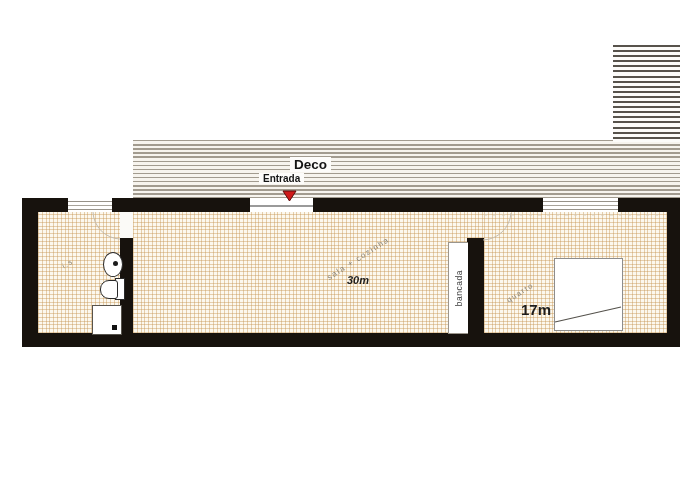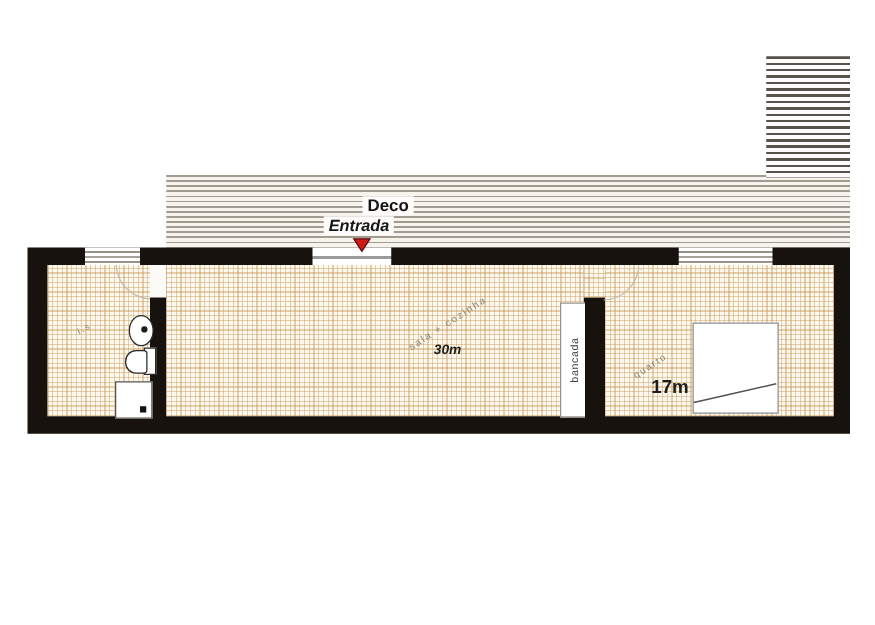--- a/index.html
+++ b/index.html
@@ -55,21 +55,21 @@
   .sink-tap{left:113px;top:241px;width:5px;height:5px;background:#1c1c1c;border-radius:50%;}
   .cistern{left:115px;top:258px;width:8px;height:20px;background:#fff;border:1px solid #2a2a2a;}
   .toilet-bowl{left:100px;top:260px;width:16px;height:17px;background:#fff;border:1px solid #2a2a2a;
     border-radius:9px 3px 3px 9px;}
   .shower{left:92px;top:285px;width:28px;height:28px;background:#ffffff;border:1px solid #57534c;}
   .shower-dot{left:112px;top:305px;width:5px;height:5px;background:#111;}
 
   
   .lbl{color:#141414;}
   .lbl-deck{left:290px;top:137px;font-size:13.5px;font-weight:600;background:#fdfcfa;padding:0 4px;}
-  .lbl-entrance{left:259px;top:153px;font-size:13px;font-weight:600;background:#fdfcfa;padding:0 4px;font-style:italic;}
+  .lbl-entrance{left:259px;top:153px;font-size:10px;font-weight:600;background:#fdfcfa;padding:0 4px;}
   .lbl-diag{color:#8a8478;font-size:8px;letter-spacing:1.5px;transform:rotate(-33deg);white-space:nowrap;}
   .lbl-living-name{left:322px;top:234px;}
   .lbl-living-area{left:347px;top:254px;font-size:11px;font-weight:bold;color:#1d1d1d;font-style:italic;}
   .lbl-bedroom-name{left:505px;top:268px;font-size:7.5px;}
   .lbl-bedroom-area{left:521px;top:281px;font-size:15px;font-weight:bold;color:#1d1d1d;}
   .lbl-bath{left:62px;top:240px;font-size:7px;color:#8e8574;transform:rotate(-28deg);}
 
   .overlay{left:0;top:0;width:700px;height:500px;pointer-events:none;}
 </style>
 </head>

